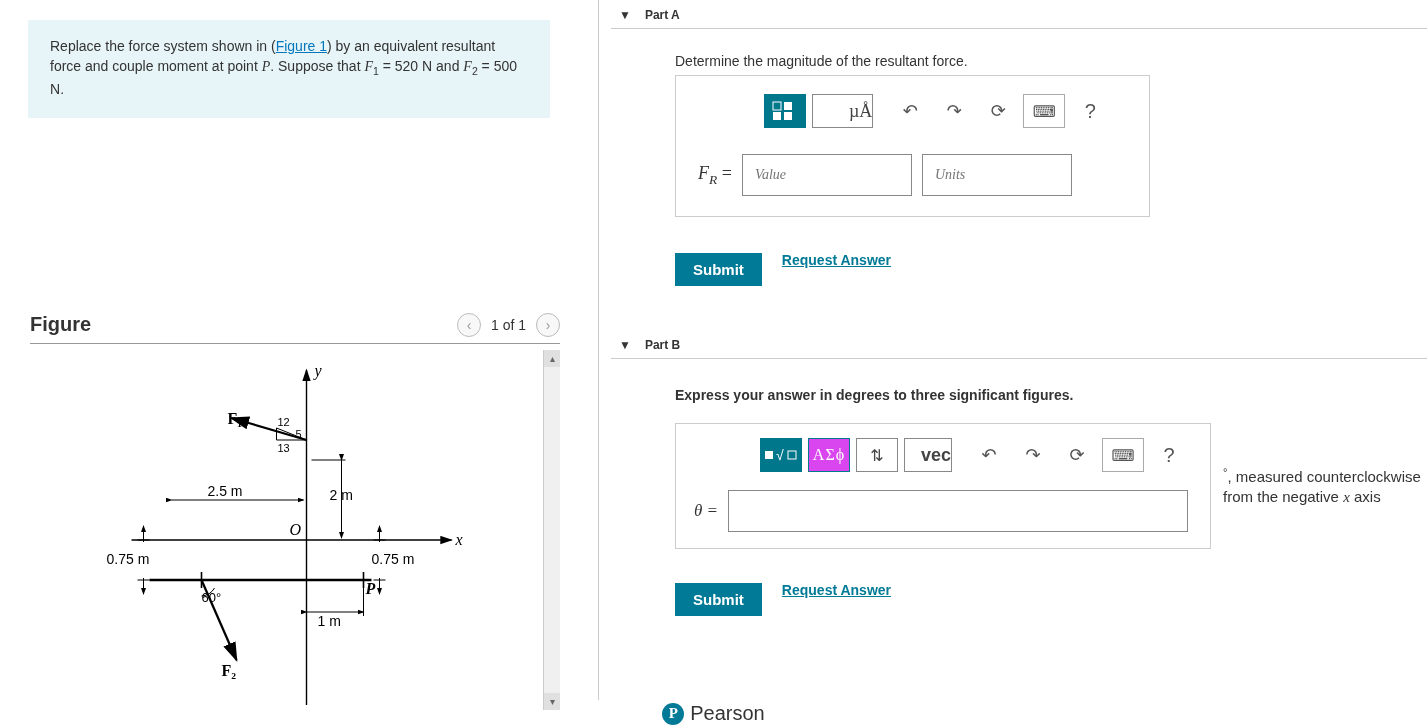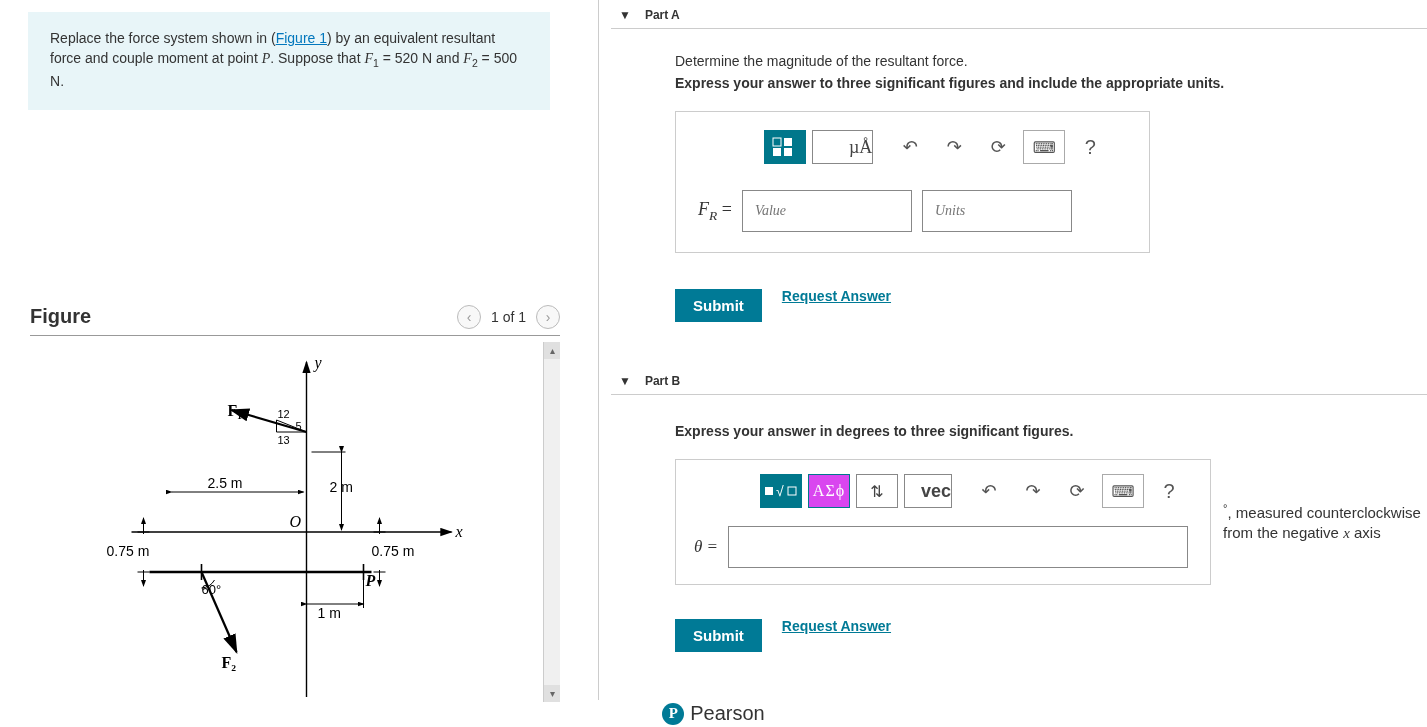--- a/index.html
+++ b/index.html
@@ -12,21 +12,21 @@
     width: 1427px;
     height: 727px;
     overflow: hidden;
     position: relative;
   }
   .left-col {
     position: absolute;
     left: 0; top: 0;
     width: 590px;
     height: 720px;
-    padding: 0 20px;
+    padding: 8px 20px;
   }
   .right-col {
     position: absolute;
     left: 598px; top: 0;
     width: 829px;
     height: 700px;
     border-left: 1px solid #ccc;
     padding-left: 12px;
   }
 
@@ -249,21 +249,20 @@
 </div>
 
 <div class="right-col">
 
   <div class="part-header">
     <span class="tri">▼</span>
     <span class="title">Part A</span>
   </div>
   <div class="part-body">
     <div class="instr1">Determine the magnitude of the resultant force.</div>
-    <div class="instr2">Express your answer to three significant figures and include the appropriate units.</div>
 
     <div class="answer-widget">
       <div class="toolbar-row">
         <span class="tb-btn teal">
           <svg width="26" height="20">
               <rect x="1" y="1" width="8" height="8" fill="none" stroke="#fff"></rect>
               <rect x="12" y="1" width="8" height="8" fill="#fff"></rect>
               <rect x="1" y="11" width="8" height="8" fill="#fff"></rect>
               <rect x="12" y="11" width="8" height="8" fill="#fff"></rect>
             </svg>

